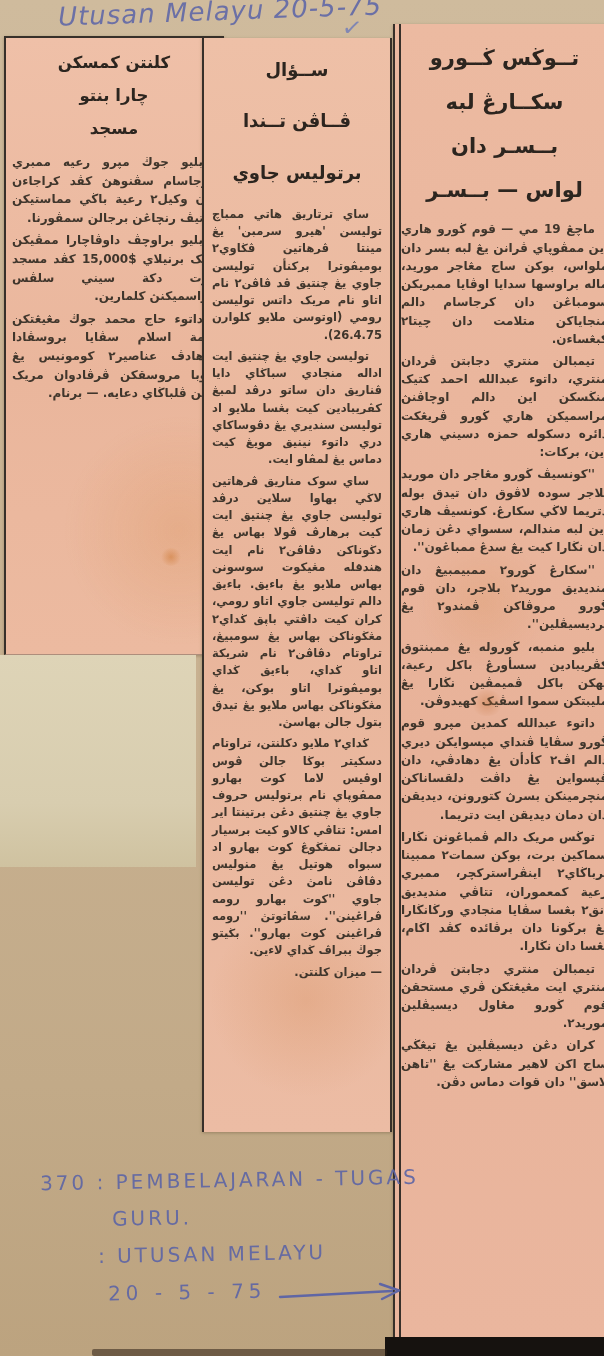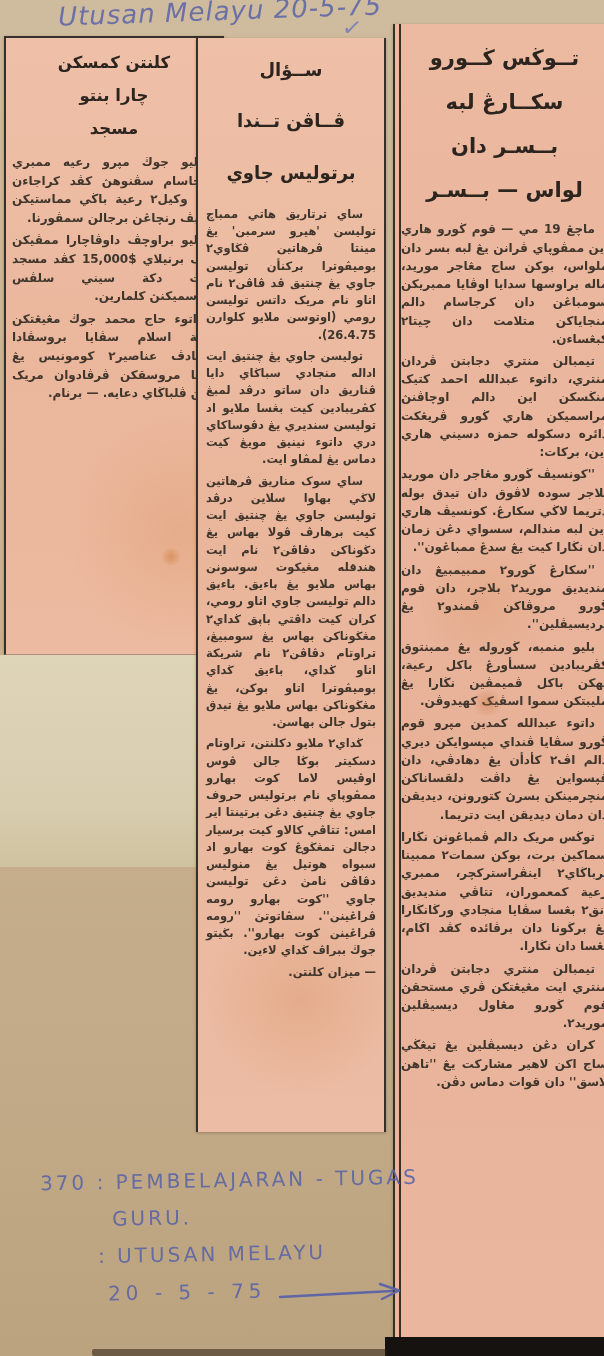--- a/index.html
+++ b/index.html
@@ -15,21 +15,21 @@
     box-shadow:0 1px 3px rgba(80,60,35,.35);
   }
   #clip-left{
     left:4px;top:36px;width:220px;height:619px;
     background:radial-gradient(circle at 80% 80%, rgba(205,120,45,.18), transparent 22%),
                linear-gradient(180deg,#efc0a8 0%,#eab69c 55%,#ecbaa0 100%);
     border:2px solid #37302a;border-bottom:1px solid rgba(55,48,42,.35);
     padding:4px 6px 0 6px;
   }
   #clip-mid{
-    left:196px;top:38px;width:190px;height:1094px;
+    left:202px;top:38px;width:190px;height:1094px;
     background:radial-gradient(circle at 55% 88%, rgba(200,115,50,.20), transparent 10%),
                linear-gradient(180deg,#eec0a7 0%,#e9b59b 50%,#ecbca4 100%);
     border-left:2px solid #37302a;border-right:2px solid #37302a;
     padding:6px 8px 0 8px;
   }
   #clip-right{
     left:393px;top:24px;width:225px;height:1316px;
     background:radial-gradient(circle at 40% 44%, rgba(205,125,55,.16), transparent 9%),
                linear-gradient(180deg,#ecbaa1 0%,#e8b299 55%,#eab69e 100%);
     border-left:2px solid #37302a;border-right:2px solid rgba(60,50,40,.30);

